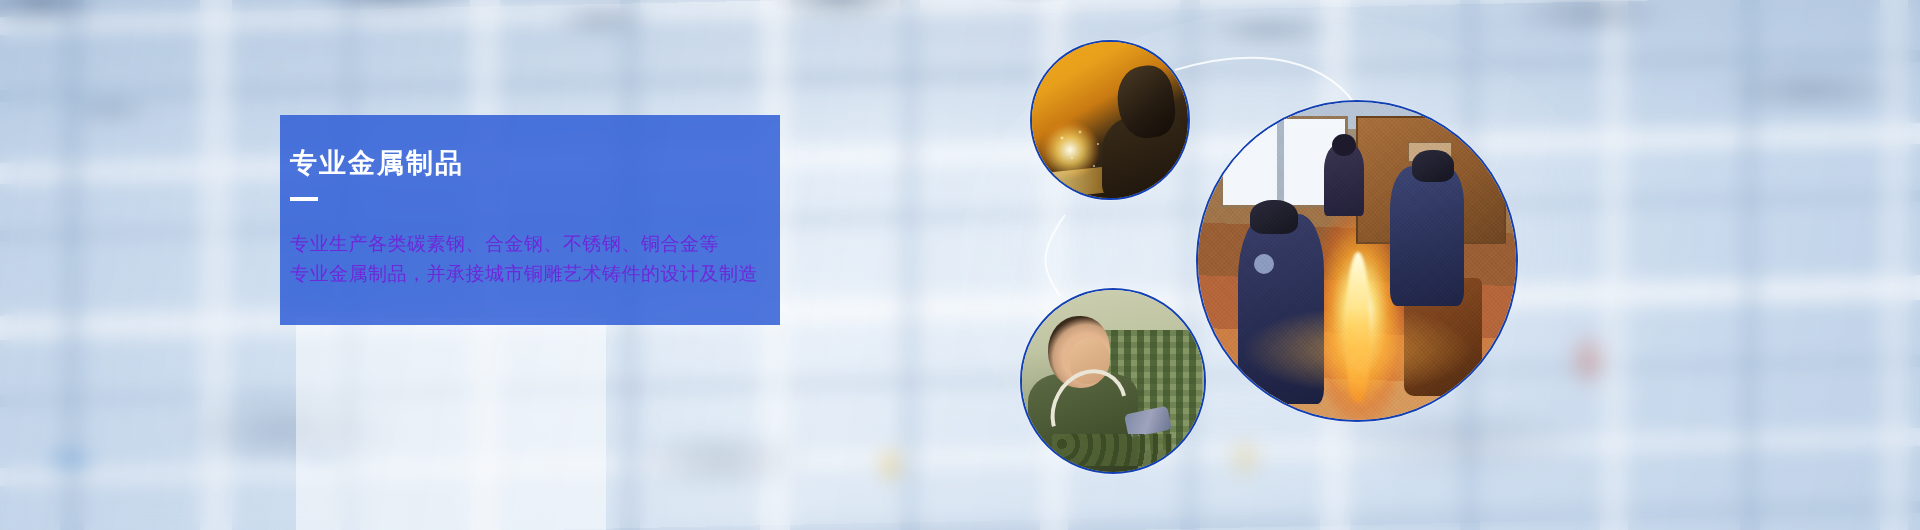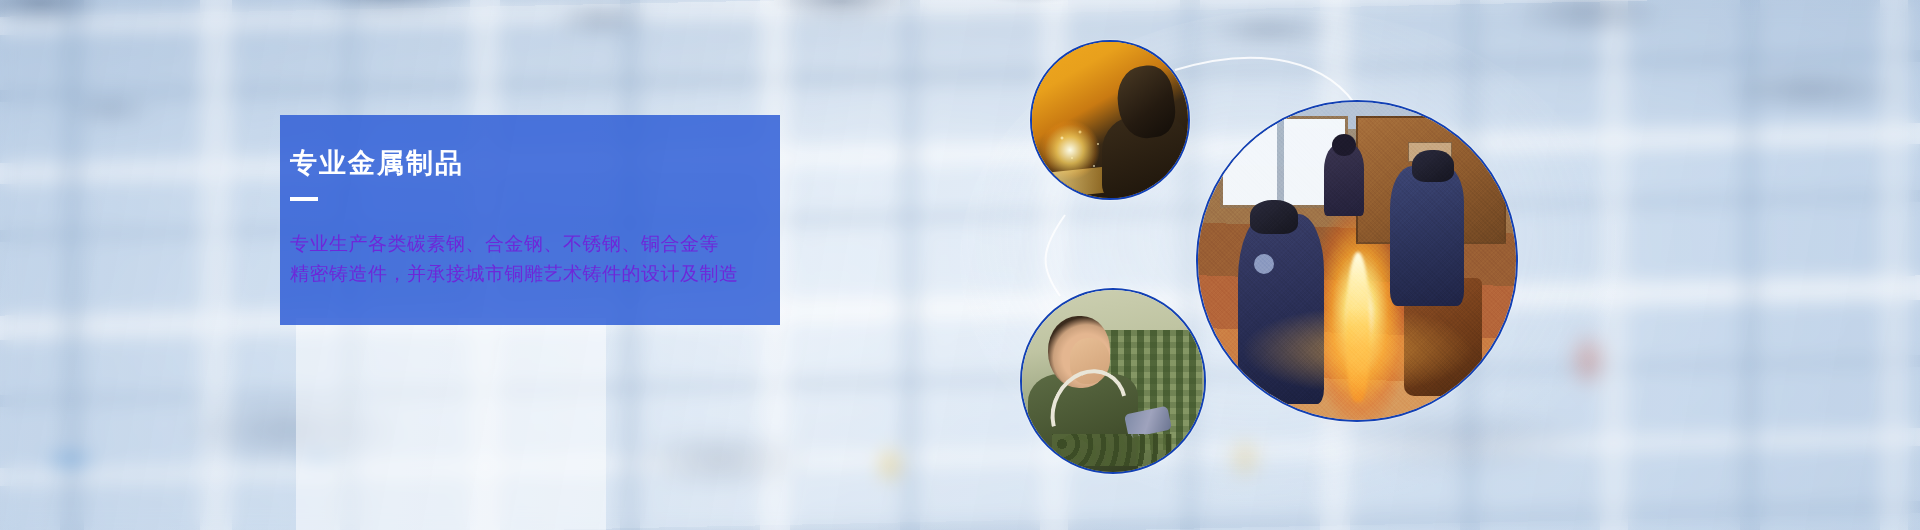--- a/index.html
+++ b/index.html
@@ -361,21 +361,21 @@
 
   <div class="white-card"></div>
 
   <div class="text-panel">
     <div class="panel-title">专业金属制品</div>
 
     <div class="panel-divider"></div>
 
     <div class="panel-desc">
       <span class="line">专业生产各类碳素钢、合金钢、不锈钢、铜合金等</span>
-      <span class="line">精密铸造件，并承接城市铜雕艺术铸件的设计及制造</span>
+      <span class="line">专业金属制品，并承接城市铜雕艺术铸件的设计及制造</span>
     </div>
   </div>
 
   <div class="circles">
 
     <div class="cluster-halo"></div>
 
     <svg class="connector-svg" viewBox="0 0 1920 530">
       <path d="M1175 70 C1260 44 1330 60 1360 112" fill="none" stroke="#ffffff" stroke-opacity="0.85" stroke-width="2"></path>
       <path d="M1065 215 C1040 250 1040 268 1060 296" fill="none" stroke="#ffffff" stroke-opacity="0.8" stroke-width="2"></path>

